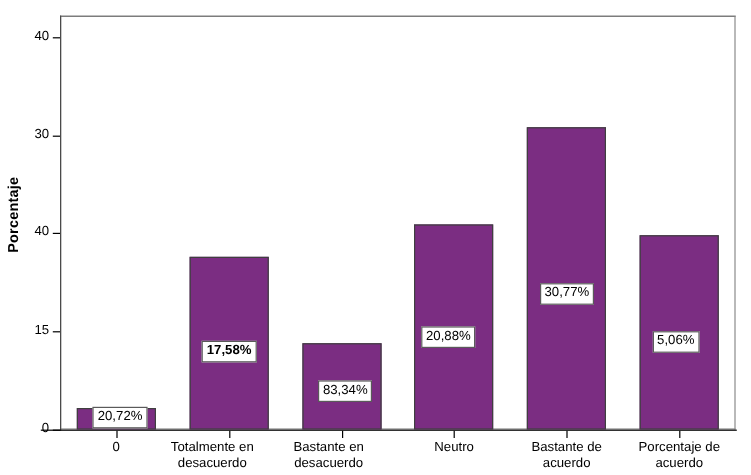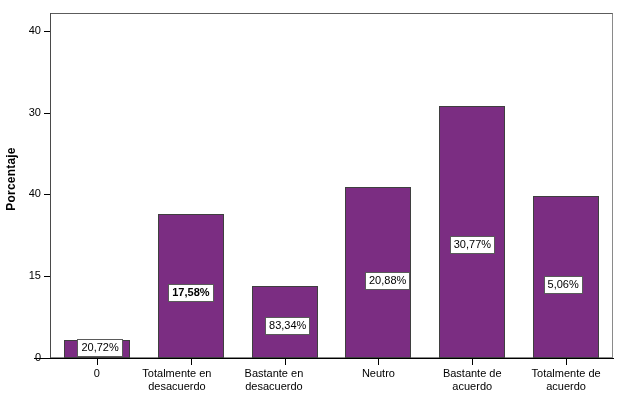--- a/index.html
+++ b/index.html
@@ -169,38 +169,38 @@
       </div>
     </div>
   <div id="bars-layer">
       <div class="bar" style="left: 63.9167px; top: 340.014px; width: 66px; height: 17.9858px; background: rgb(123, 45, 130); border-color: rgb(63, 63, 63);"></div>
       <div class="bar-label" style="left: 77.4167px; top: 339px;">20,72%</div>
       <div class="bar" style="left: 157.75px; top: 214.277px; width: 66px; height: 143.723px; background: rgb(123, 45, 130); border-color: rgb(63, 63, 63);"></div>
       <div class="bar-label" style="left: 168.25px; top: 284.325px; font-weight: bold;">17,58%</div>
       <div class="bar" style="left: 251.583px; top: 286.139px; width: 66px; height: 71.8614px; background: rgb(123, 45, 130); border-color: rgb(63, 63, 63);"></div>
       <div class="bar-label" style="left: 265.083px; top: 316.662px;">83,34%</div>
       <div class="bar" style="left: 345.417px; top: 187.299px; width: 66px; height: 170.701px; background: rgb(123, 45, 130); border-color: rgb(63, 63, 63);"></div>
-      <div class="bar-label" style="left: 365px; top: 272.184px;">20,88%</div>
+      <div class="bar-label" style="left: 351px; top: 272.184px;">20,88%</div>
       <div class="bar" style="left: 439.25px; top: 106.444px; width: 66px; height: 251.556px; background: rgb(123, 45, 130); border-color: rgb(63, 63, 63);"></div>
       <div class="bar-label" style="left: 449.75px; top: 235.8px;">30,77%</div>
       <div class="bar" style="left: 533.083px; top: 196.291px; width: 66px; height: 161.709px; background: rgb(123, 45, 130); border-color: rgb(63, 63, 63);"></div>
       <div class="bar-label" style="left: 543.583px; top: 276.231px;">5,06%</div>
     </div>
   <div id="xticks-layer">
       <div class="xtick-mark" style="left: 96.9167px;"></div>
       <div class="xtick-label" style="left: 50px; width: 93.8333px;">0</div>
       <div class="xtick-mark" style="left: 190.75px;"></div>
       <div class="xtick-label" style="left: 130px; width: 93.8333px;">Totalmente en
 desacuerdo</div>
       <div class="xtick-mark" style="left: 284.583px;"></div>
       <div class="xtick-label" style="left: 227px; width: 93.8333px;">Bastante en
 desacuerdo</div>
       <div class="xtick-mark" style="left: 378.417px;"></div>
       <div class="xtick-label" style="left: 331.5px; width: 93.8333px;">Neutro</div>
       <div class="xtick-mark" style="left: 472.25px;"></div>
       <div class="xtick-label" style="left: 425.333px; width: 93.8333px;">Bastante de
 acuerdo</div>
       <div class="xtick-mark" style="left: 566.083px;"></div>
-      <div class="xtick-label" style="left: 519.167px; width: 93.8333px;">Totalmente de
+      <div class="xtick-label" style="left: 519.167px; width: 93.8333px;">Porcentaje de
 acuerdo</div>
     </div>
 
 </div>
 
 </body></html>

